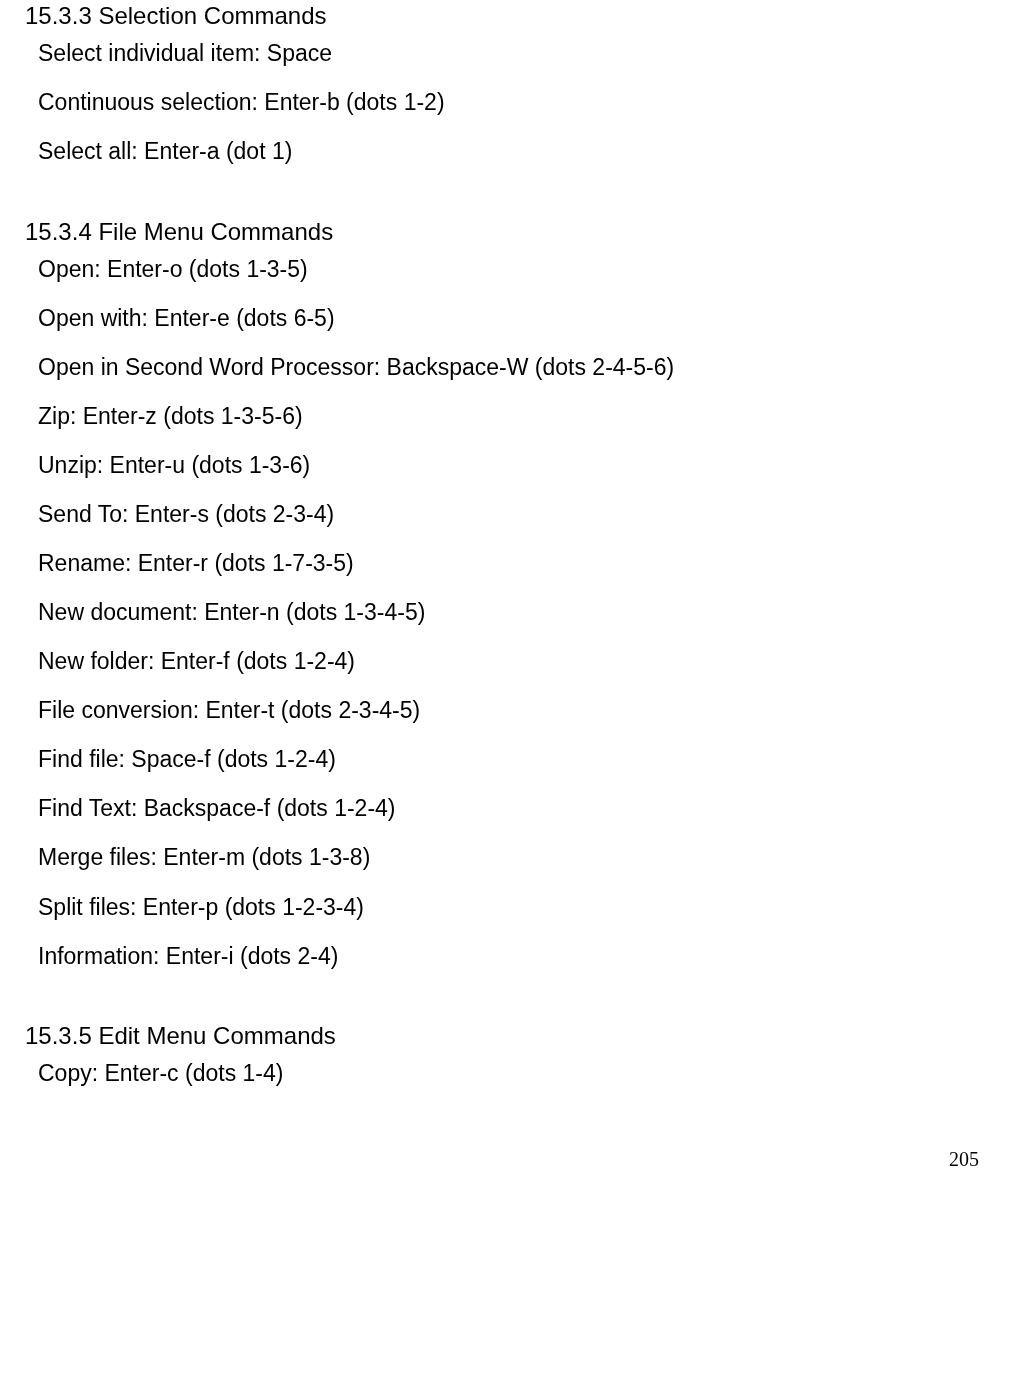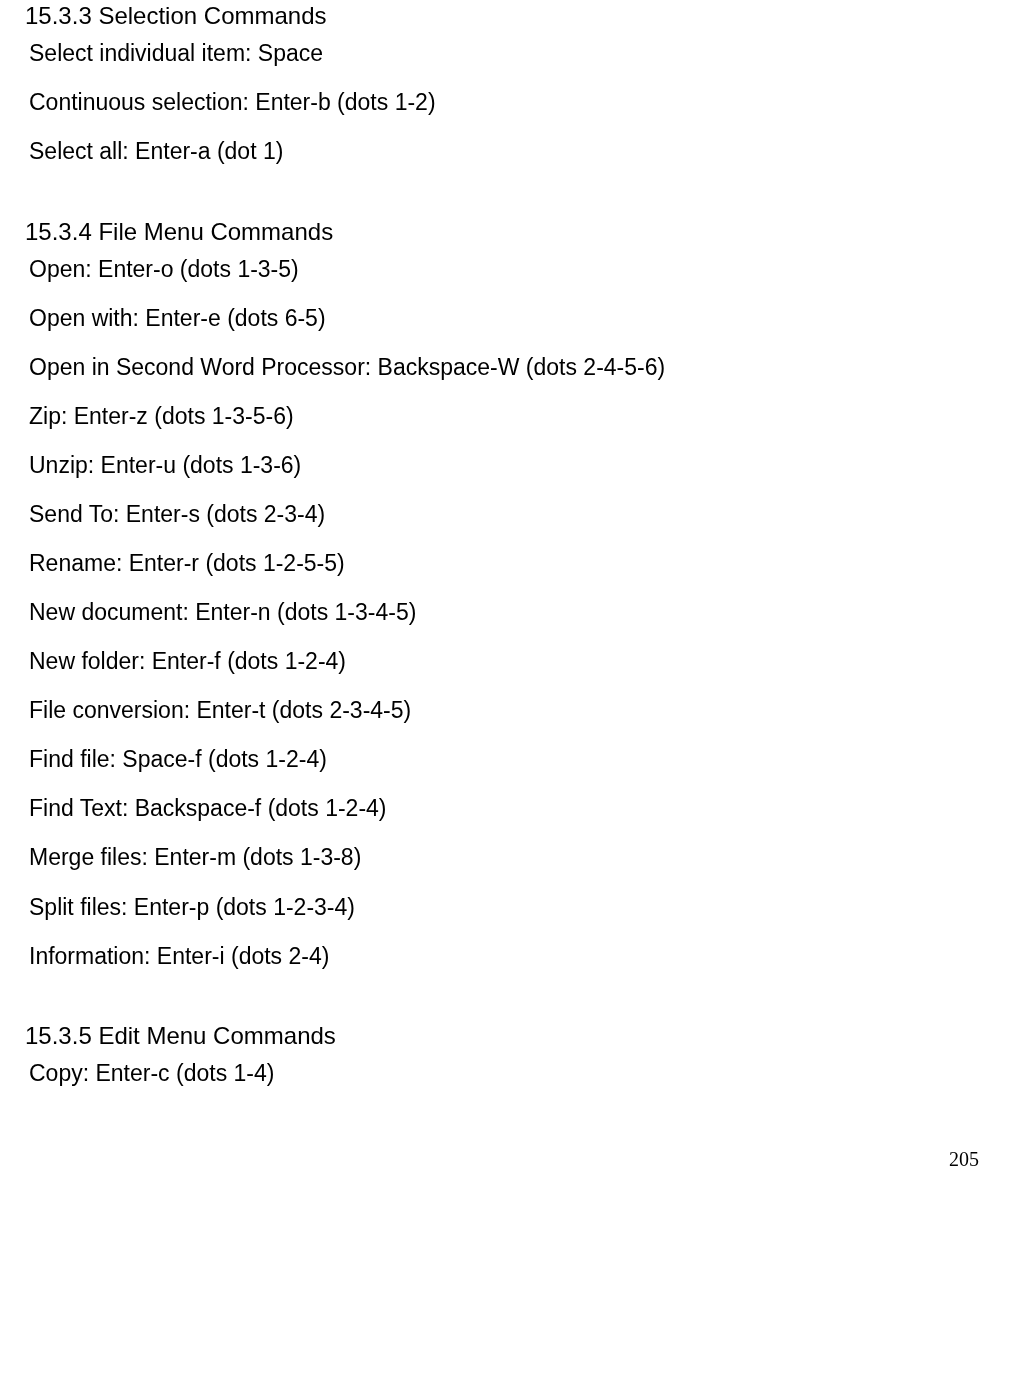--- a/index.html
+++ b/index.html
@@ -15,21 +15,21 @@
     h2 {
       font-size: 24px;
       font-weight: normal;
       margin: 0 0 6px 0;
       padding: 0;
     }
     h2.mid {
       margin-top: 48px;
     }
     p.item {
-      margin: 0 0 18px 4px;
+      margin: 0 0 18px 13px;
       padding: 0;
     }
     .page-number {
       position: absolute;
       right: 30px;
       font-family: "Times New Roman", Times, serif;
       font-size: 20px;
       margin-top: 39px;
     }
   </style>
@@ -41,21 +41,21 @@
 <p class="item">Continuous selection: Enter-b (dots 1-2)</p>
 <p class="item">Select all: Enter-a (dot 1)</p>
 
 <h2 class="mid">15.3.4 File Menu Commands</h2>
 <p class="item">Open: Enter-o (dots 1-3-5)</p>
 <p class="item">Open with: Enter-e (dots 6-5)</p>
 <p class="item">Open in Second Word Processor: Backspace-W (dots 2-4-5-6)</p>
 <p class="item">Zip: Enter-z (dots 1-3-5-6)</p>
 <p class="item">Unzip: Enter-u (dots 1-3-6)</p>
 <p class="item">Send To: Enter-s (dots 2-3-4)</p>
-<p class="item">Rename: Enter-r (dots 1-2-5-5)</p>
+<p class="item">Rename: Enter-r (dots 1-7-3-5)</p>
 <p class="item">New document: Enter-n (dots 1-3-4-5)</p>
 <p class="item">New folder: Enter-f (dots 1-2-4)</p>
 <p class="item">File conversion: Enter-t (dots 2-3-4-5)</p>
 <p class="item">Find file: Space-f (dots 1-2-4)</p>
 <p class="item">Find Text: Backspace-f (dots 1-2-4)</p>
 <p class="item"> Merge files: Enter-m (dots 1-3-8)</p>
 <p class="item">Split files: Enter-p (dots 1-2-3-4)</p>
 <p class="item">Information: Enter-i (dots 2-4)</p>
 
 <h2 class="mid">15.3.5 Edit Menu Commands</h2>

